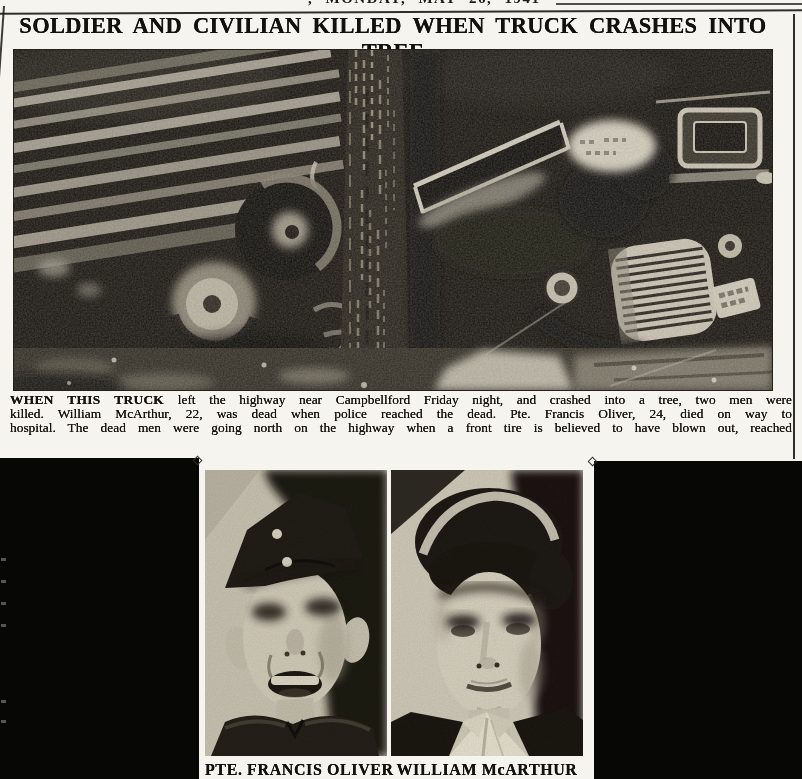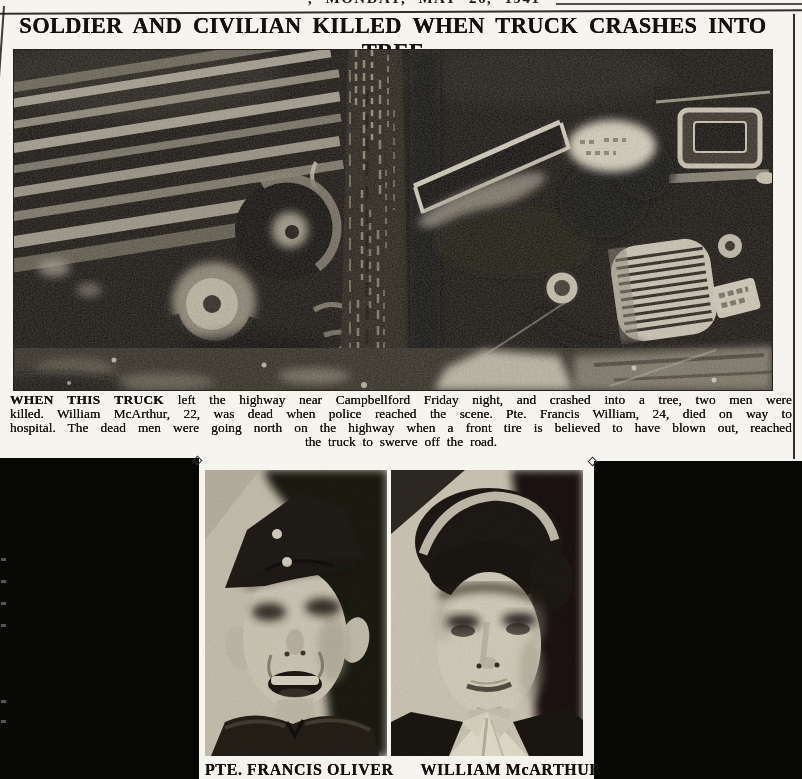--- a/index.html
+++ b/index.html
@@ -57,21 +57,21 @@
   #portrait-right{left:391px;width:192px;height:286px;}
   .portrait svg{display:block;}
 
   .portrait-label{
     position:absolute;top:757px;height:22px;line-height:25px;
     font-family:"Liberation Serif",serif;font-weight:700;font-size:16px;
     letter-spacing:.6px;color:#131110;text-align:center;white-space:nowrap;
     text-shadow:0 0 .4px #131110;
   }
   #label-left{left:205px;width:182px;}
-  #label-right{left:391px;width:192px;margin-left:24px;}
+  #label-right{left:391px;width:192px;}
 </style>
 </head>
 <body>
 
 <div class="page">
 
   <div class="dateline-clip">
     <span>, MONDAY, MAY 26, 1941</span>
   </div>
 
@@ -229,23 +229,22 @@
         <line x1="596" y1="336" x2="702" y2="300" stroke="#b5afa0" stroke-width="2" opacity="0.5"></line>
       </g>
 
       <rect x="0" y="0" width="758" height="340" filter="url(#c-noise)" opacity="0.4"></rect>
       <rect x="0" y="0" width="758" height="340" filter="url(#c-noised)" opacity="0.28"></rect>
     </svg>
   </div>
 
   <div class="caption">
     <div class="cap-line j"><span class="lead">WHEN THIS TRUCK</span><span> left the highway near Campbellford Friday night, and crashed into a tree, two men were</span></div>
-    <div class="cap-line j">killed. William McArthur, 22, was dead when police reached the scene. Pte. Francis William, 24, died on way to</div>
+    <div class="cap-line j">killed. William McArthur, 22, was dead when police reached the dead. Pte. Francis Oliver, 24, died on way to</div>
     <div class="cap-line j">hospital. The dead men were going north on the highway when a front tire is believed to have blown out, reached</div>
-    <div class="cap-line c">the truck to swerve off the road.</div>
   </div>
 
   <div class="black-left">
     <div class="edge-mark" style="top:100px"></div>
     <div class="edge-mark" style="top:122px"></div>
     <div class="edge-mark" style="top:144px"></div>
     <div class="edge-mark" style="top:166px"></div>
     <div class="edge-mark" style="top:242px"></div>
     <div class="edge-mark" style="top:262px"></div>
   </div>

